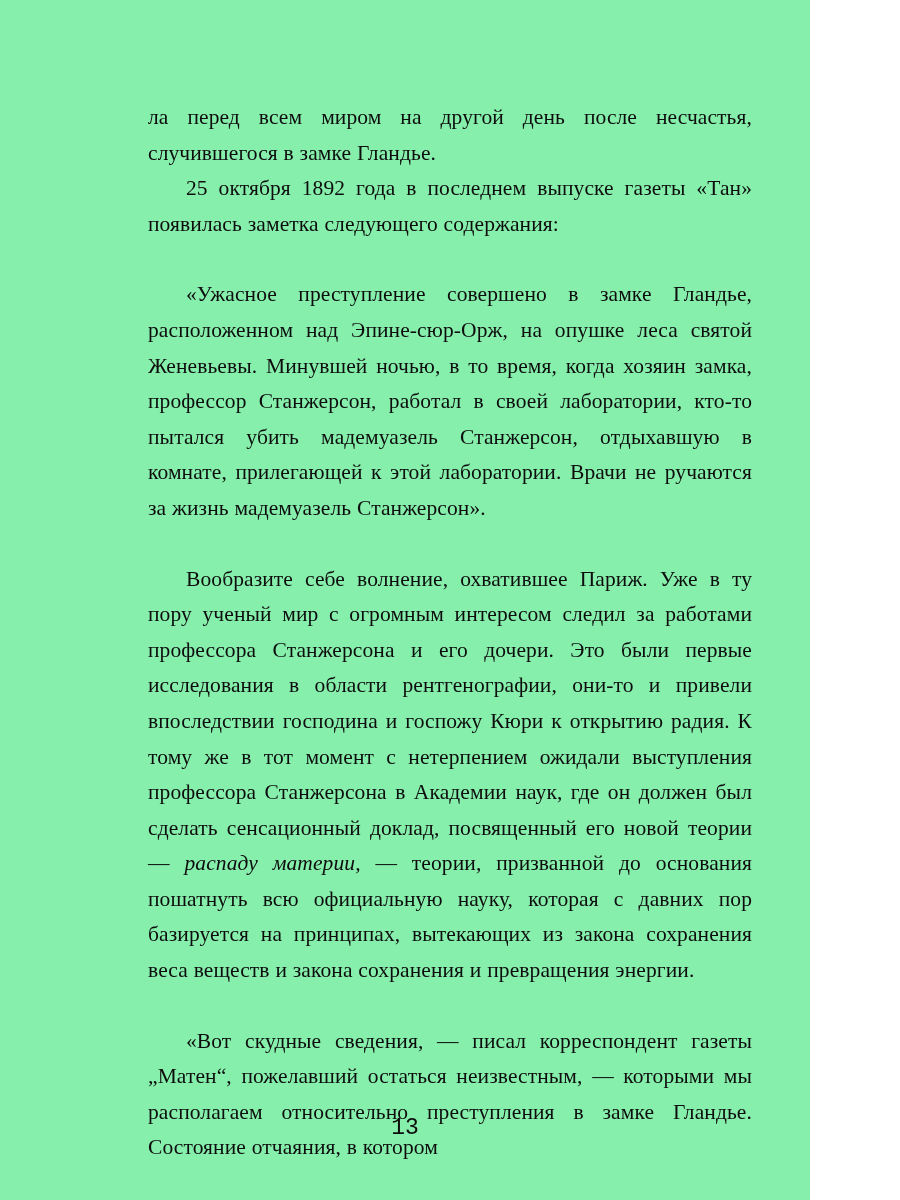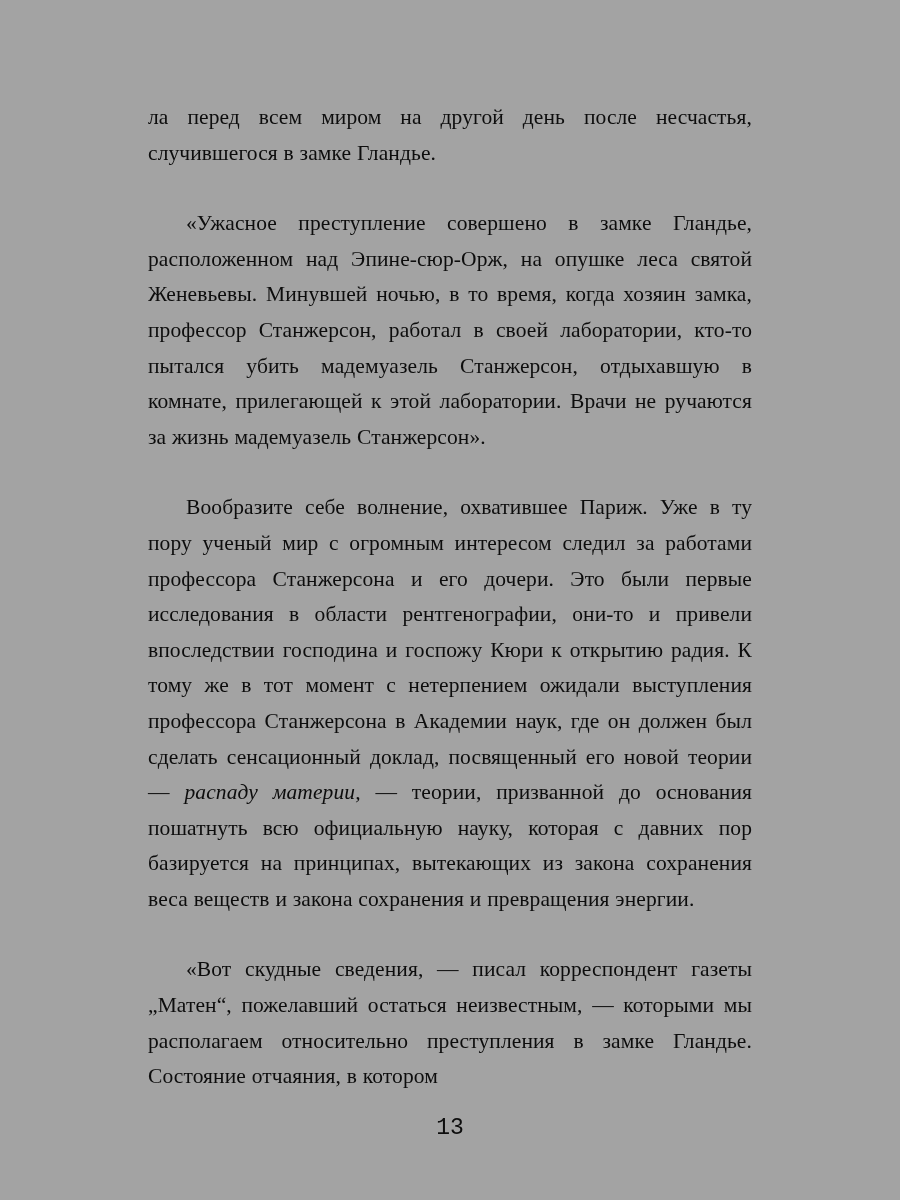--- a/index.html
+++ b/index.html
@@ -9,24 +9,24 @@
   body {
     width: 900px;
     height: 1200px;
     background: #ffffff;
     font-family: "Liberation Serif", "DejaVu Serif", serif;
     color: #0d0d0d;
     overflow: hidden;
   }
   .page {
     position: relative;
-    width: 900px;
+    width: 810px;
     height: 1200px;
     box-sizing: border-box;
-    background: #a3a3a3;
+    background: #86efac;
   }
   .text-column {
     position: absolute;
     left: 148px;
     top: 100px;
     width: 604px;
   }
   p {
     margin: 0;
     font-size: 21.5px;
@@ -65,20 +65,21 @@
 </style>
 </head>
 <body>
 
 <div class="page">
 
   <div class="text-column">
 
     <p class="noindent">ла перед всем миром на другой день после несчастья, случившегося в замке Гландье.</p>
 
+    <p class="indent">25 октября 1892 года в последнем выпуске газеты «Тан» появилась заметка следующего содержания:</p>
 
     <div class="gap-block"></div>
 
     <p class="indent">«Ужасное преступление совершено в замке Гландье, расположенном над Эпине-сюр-Орж, на опушке леса святой Женевьевы. Минувшей ночью, в то время, когда хозяин замка, профессор Станжерсон, работал в своей лаборатории, кто-то пытался убить мадемуазель Станжерсон, отдыхавшую в комнате, прилегающей к этой лаборатории. Врачи не ручаются за жизнь мадемуазель Станжерсон».</p>
 
     <div class="gap-block"></div>
 
     <p class="indent"><span>Вообразите себе волнение, охватившее Париж. Уже в ту пору ученый мир с огромным интересом следил за работами профессора Станжерсона и его дочери. Это были первые исследования в области рентгенографии, они-то и привели впоследствии господина и госпожу Кюри к открытию радия. К тому же в тот момент с нетерпением ожидали выступления профессора Станжерсона в Академии наук, где он должен был сделать сенсационный доклад, посвященный его новой теории — </span><span class="italic">распаду материи,</span><span> — теории, призванной до основания пошатнуть всю официальную науку, которая с давних пор базируется на принципах, вытекающих из закона сохранения веса веществ и закона сохранения и превращения энергии.</span></p>
 
 

